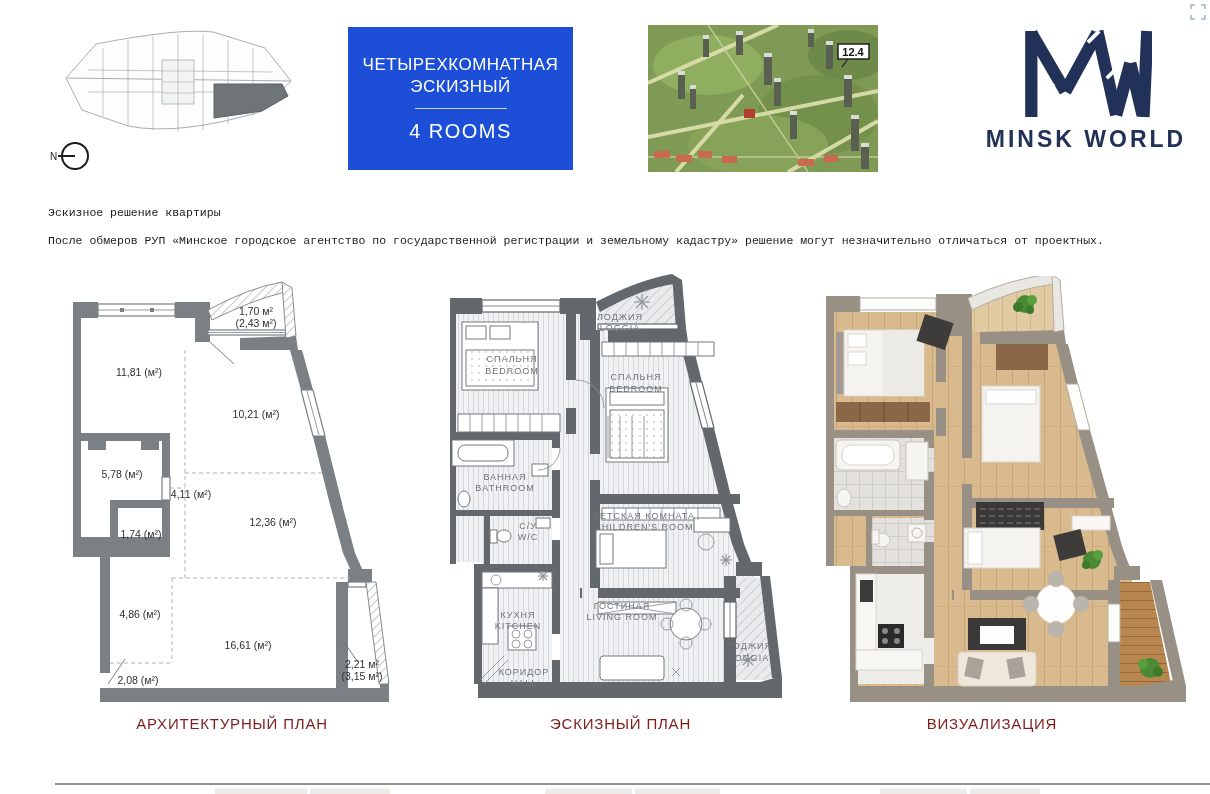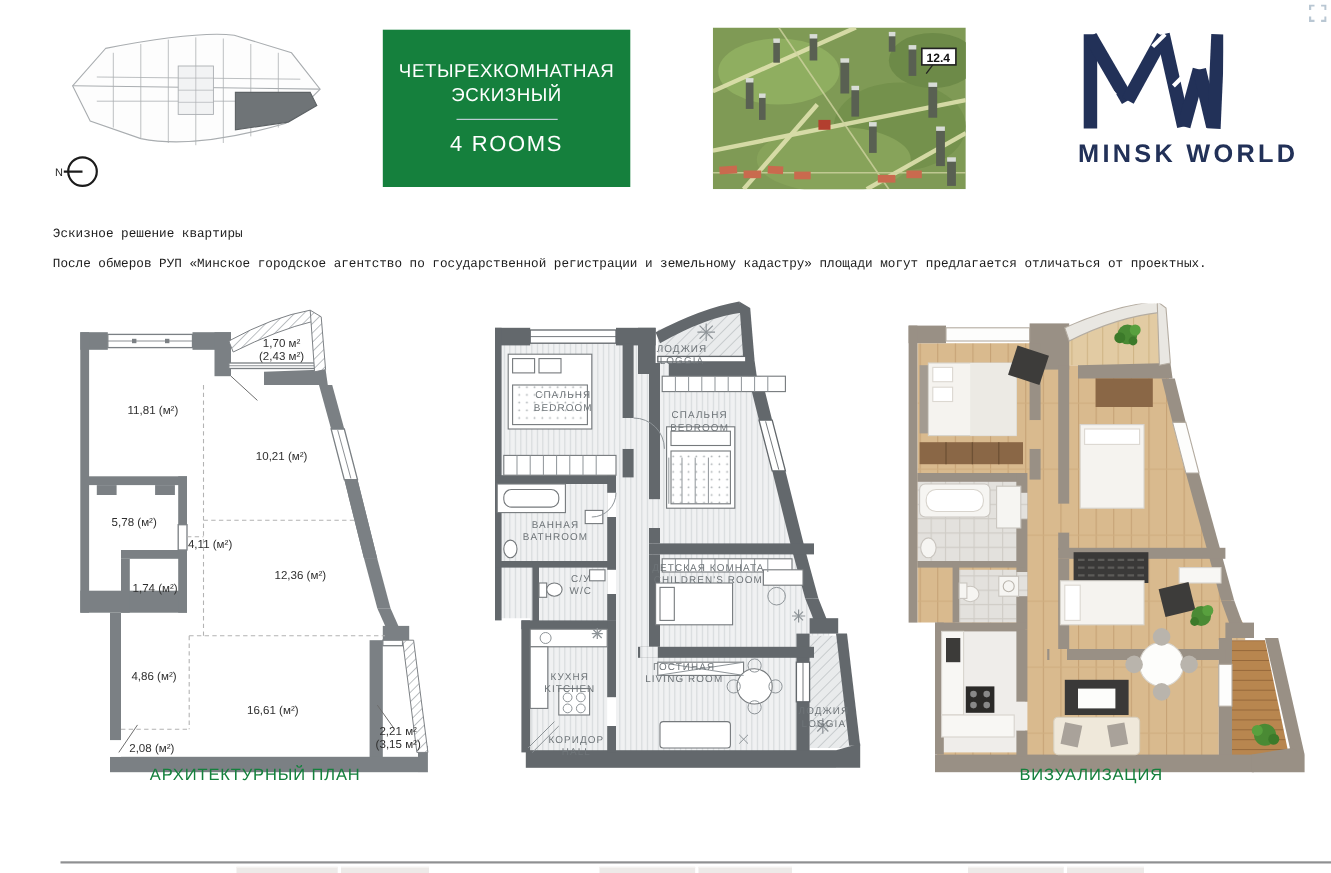--- a/index.html
+++ b/index.html
@@ -1,29 +1,29 @@
 <!DOCTYPE html>
 <html><head>
 <meta charset="utf-8">
 <style>
   html,body{margin:0;padding:0;background:#fff;}
   #page{position:relative;width:1210px;height:794px;background:#ffffff;overflow:hidden;
         font-family:"Liberation Sans",sans-serif;}
   .abs{position:absolute;}
   
-  #title-box{left:348px;top:27px;width:225px;height:143px;background:#15803d;
+  #title-box{left:348px;top:27px;width:225px;height:143px;background:#1d4ed8;
              display:flex;flex-direction:column;align-items:center;justify-content:center;}
   #title-box .t1{color:#fff;font-size:17px;letter-spacing:.5px;text-align:center;line-height:1.25;}
   #title-box .div{width:92px;height:1px;background:#cdd4e2;margin:11px 0;}
   #title-box .t2{color:#fff;font-size:20px;letter-spacing:1.5px;}
-  #logo{left:980px;top:28px;width:212px;height:142px;display:flex;flex-direction:column;align-items:flex-start;}
+  #logo{left:980px;top:28px;width:212px;height:142px;display:flex;flex-direction:column;align-items:center;}
   #logo .brand{color:#223158;font-size:23px;font-weight:bold;letter-spacing:3px;margin-top:6px;white-space:nowrap;}
   #notes{left:48px;top:192px;width:1145px;color:#1c1c1c;font-size:11.5px;line-height:1.32;}
   #notes div{margin:13px 0 2px 0;font-family:Liberation Mono, monospace;}
-  .caption{top:696px;text-align:center;font-size:15px;letter-spacing:.8px;color:#15803d;}
+  .caption{top:715px;text-align:center;font-size:15px;letter-spacing:.8px;color:#7f1d1d;}
   #bottom-rule{left:55px;top:783px;width:1155px;height:2px;background:#8f9092;}
   .strip{top:788px;height:6px;background:#edeae8;border-top:1px solid #f6f4f2;}
   svg text{font-family:"Liberation Sans",sans-serif;}
   .arealbl{font-size:10.5px;fill:#2f2f2f;}
   .roomlbl{font-size:9px;fill:#6e7478;letter-spacing:1px;}
 </style>
 </head>
 <body>
 
 <div id="page">
@@ -145,21 +145,21 @@
     <g stroke="#b9c7d3" stroke-width="2" fill="none">
       <path d="M1,5 V1 H5"></path>
         <path d="M11,1 H15 V5"></path>
         <path d="M15,11 V15 H11"></path>
         <path d="M5,15 H1 V11"></path>
     </g>
   </svg>
 
   <div class="abs" id="notes">
     <div>Эскизное решение квартиры</div>
-    <div>После обмеров РУП «Минское городское агентство по государственной регистрации и земельному кадастру» площади могут предлагается отличаться от проектных.</div>
+    <div>После обмеров РУП «Минское городское агентство по государственной регистрации и земельному кадастру» решение могут незначительно отличаться от проектных.</div>
   </div>
 
   <svg class="abs" style="left:62px;top:278px" width="340" height="440" viewBox="0 0 340 440">
     <defs>
       <pattern id="hatchA" width="6" height="6" patternUnits="userSpaceOnUse" patternTransform="rotate(45)">
         <rect width="6" height="6" fill="#ffffff"></rect>
           <line x1="0" y1="0" x2="0" y2="6" stroke="#9aa0a3" stroke-width="1.2"></line>
       </pattern>
     </defs>
     <g fill="#7b8084">
@@ -556,20 +556,21 @@
       </g>
       <g transform="translate(272,284)">
         <circle r="9" fill="#4a8a34"></circle>
           <circle cx="6" cy="-5" r="5" fill="#58a03e"></circle>
           <circle cx="-6" cy="5" r="4" fill="#3c7a2a"></circle>
       </g>
     </g>
   </svg>
 
   <div class="abs caption" style="left:62px;width:340px">АРХИТЕКТУРНЫЙ ПЛАН</div>
+  <div class="abs caption" style="left:448px;width:345px">ЭСКИЗНЫЙ ПЛАН</div>
   <div class="abs caption" style="left:802px;width:380px">ВИЗУАЛИЗАЦИЯ</div>
 
   <div class="abs" id="bottom-rule"></div>
   <div class="abs strip" style="left:215px;width:92px"></div>
   <div class="abs strip" style="left:310px;width:80px"></div>
   <div class="abs strip" style="left:545px;width:87px"></div>
   <div class="abs strip" style="left:635px;width:85px"></div>
   <div class="abs strip" style="left:880px;width:87px"></div>
   <div class="abs strip" style="left:970px;width:70px"></div>
 

